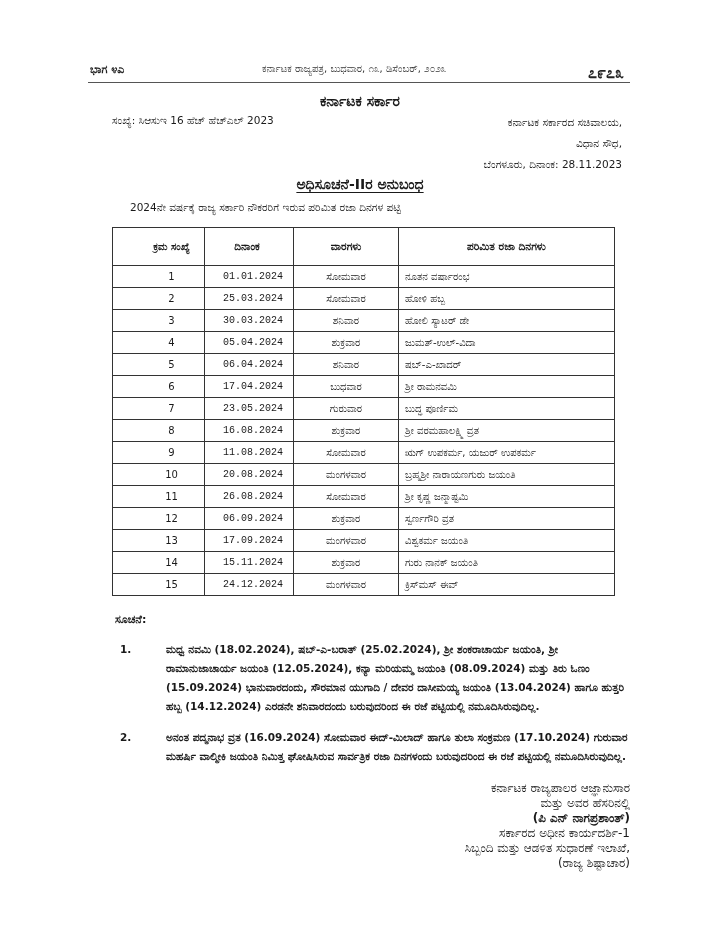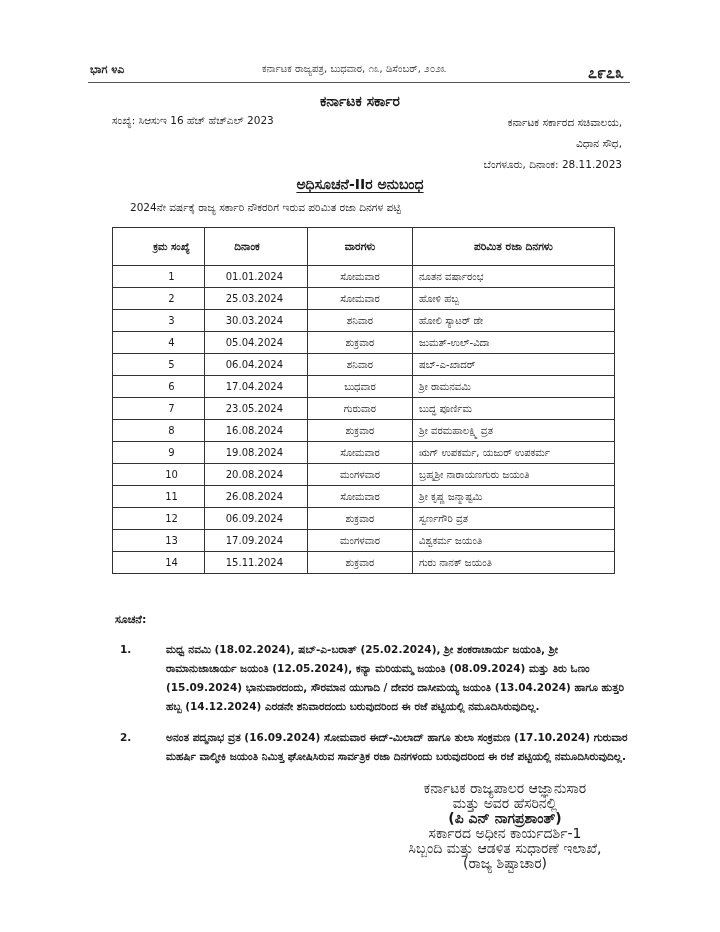--- a/index.html
+++ b/index.html
@@ -30,37 +30,37 @@
   
   table.holidays {
     position: absolute; left: 112px; top: 227px; width: 503px;
     border-collapse: collapse; font-size: 10px;
   }
   table.holidays th, table.holidays td {
     border: 1px solid #333; padding: 0 6px; height: 21px;
   }
   table.holidays th { height: 37px; font-weight: bold; font-size: 10.5px; }
   table.holidays .c-no   { width: 53px;  text-align: center; padding-left: 32px; }
-  table.holidays .c-date { width: 72px;  text-align: right; padding-right: 24px; }
+  table.holidays .c-date { width: 72px;  text-align: right; padding-right: 10px; font-family: Liberation Mono, monospace; }
   table.holidays .c-day  { width: 92px;  text-align: center; }
   table.holidays .c-name { text-align: left; }
   table.holidays th.c-name { text-align: center; }
   table.holidays th.c-date { text-align: center; }
   table.holidays th.c-no { line-height: 13px; font-size: 10px; }
 
   
   .notes-label { left: 115px; top: 613px; font-size: 11px; font-weight: bold; }
   .note { left: 120px; width: 510px; font-size: 10.5px; font-weight: bold; line-height: 19px; }
   .note .num { position: absolute; left: 0; top: 0; width: 30px; }
   .note .txt { margin-left: 46px; }
   .note-1 { top: 640px; }
   .note-2 { top: 728px; }
 
   
-  .sig { left: 380px; width: 250px; top: 781px; text-align: center; font-size: 14px; line-height: 15px; }
+  .sig { left: 380px; width: 250px; top: 781px; text-align: right; font-size: 12px; line-height: 15px; }
   .sig .name { font-weight: bold; }
 </style>
 </head>
 <body>
 
 <div class="abs gz-left">ಭಾಗ ೪ಎ</div>
 <div class="abs gz-mid">ಕರ್ನಾಟಕ ರಾಜ್ಯಪತ್ರ, ಬುಧವಾರ, ೧೩, ಡಿಸೆಂಬರ್, ೨೦೨೩</div>
 <div class="abs gz-right">೭೯೭೩</div>
 <div class="abs gz-rule"></div>
 
@@ -130,21 +130,21 @@
         <td class="c-name">ಬುದ್ಧ ಪೂರ್ಣಿಮ</td>
       </tr>
       <tr>
         <td class="c-no">8</td>
         <td class="c-date">16.08.2024</td>
         <td class="c-day">ಶುಕ್ರವಾರ</td>
         <td class="c-name">ಶ್ರೀ ವರಮಹಾಲಕ್ಷ್ಮಿ ವ್ರತ</td>
       </tr>
       <tr>
         <td class="c-no">9</td>
-        <td class="c-date">19.08.2024</td>
+        <td class="c-date">11.08.2024</td>
         <td class="c-day">ಸೋಮವಾರ</td>
         <td class="c-name">ಋಗ್ ಉಪಕರ್ಮ, ಯಜುರ್ ಉಪಕರ್ಮ</td>
       </tr>
       <tr>
         <td class="c-no">10</td>
         <td class="c-date">20.08.2024</td>
         <td class="c-day">ಮಂಗಳವಾರ</td>
         <td class="c-name">ಬ್ರಹ್ಮಶ್ರೀ ನಾರಾಯಣಗುರು ಜಯಂತಿ</td>
       </tr>
       <tr>
@@ -163,20 +163,26 @@
         <td class="c-no">13</td>
         <td class="c-date">17.09.2024</td>
         <td class="c-day">ಮಂಗಳವಾರ</td>
         <td class="c-name">ವಿಶ್ವಕರ್ಮ ಜಯಂತಿ</td>
       </tr>
       <tr>
         <td class="c-no">14</td>
         <td class="c-date">15.11.2024</td>
         <td class="c-day">ಶುಕ್ರವಾರ</td>
         <td class="c-name">ಗುರು ನಾನಕ್ ಜಯಂತಿ</td>
+      </tr>
+      <tr>
+        <td class="c-no">15</td>
+        <td class="c-date">24.12.2024</td>
+        <td class="c-day">ಮಂಗಳವಾರ</td>
+        <td class="c-name">ಕ್ರಿಸ್‌ಮಸ್ ಈವ್</td>
       </tr>
     </tbody>
 </table>
 
 <div class="abs notes-label">ಸೂಚನೆ:</div>
 <div class="abs note note-1">
   <span class="num">1.</span>
   <div class="txt">ಮಧ್ವ ನವಮಿ (18.02.2024), ಷಬ್-ಎ-ಬರಾತ್ (25.02.2024), ಶ್ರೀ ಶಂಕರಾಚಾರ್ಯ ಜಯಂತಿ, ಶ್ರೀ ರಾಮಾನುಜಾಚಾರ್ಯ ಜಯಂತಿ (12.05.2024), ಕನ್ಯಾ ಮರಿಯಮ್ಮ ಜಯಂತಿ (08.09.2024) ಮತ್ತು ತಿರು ಓಣಂ (15.09.2024) ಭಾನುವಾರದಂದು, ಸೌರಮಾನ ಯುಗಾದಿ / ದೇವರ ದಾಸೀಮಯ್ಯ ಜಯಂತಿ (13.04.2024) ಹಾಗೂ ಹುತ್ತರಿ ಹಬ್ಬ (14.12.2024) ಎರಡನೇ ಶನಿವಾರದಂದು ಬರುವುದರಿಂದ ಈ ರಜೆ ಪಟ್ಟಿಯಲ್ಲಿ ನಮೂದಿಸಿರುವುದಿಲ್ಲ.</div>
 </div>
 <div class="abs note note-2">

